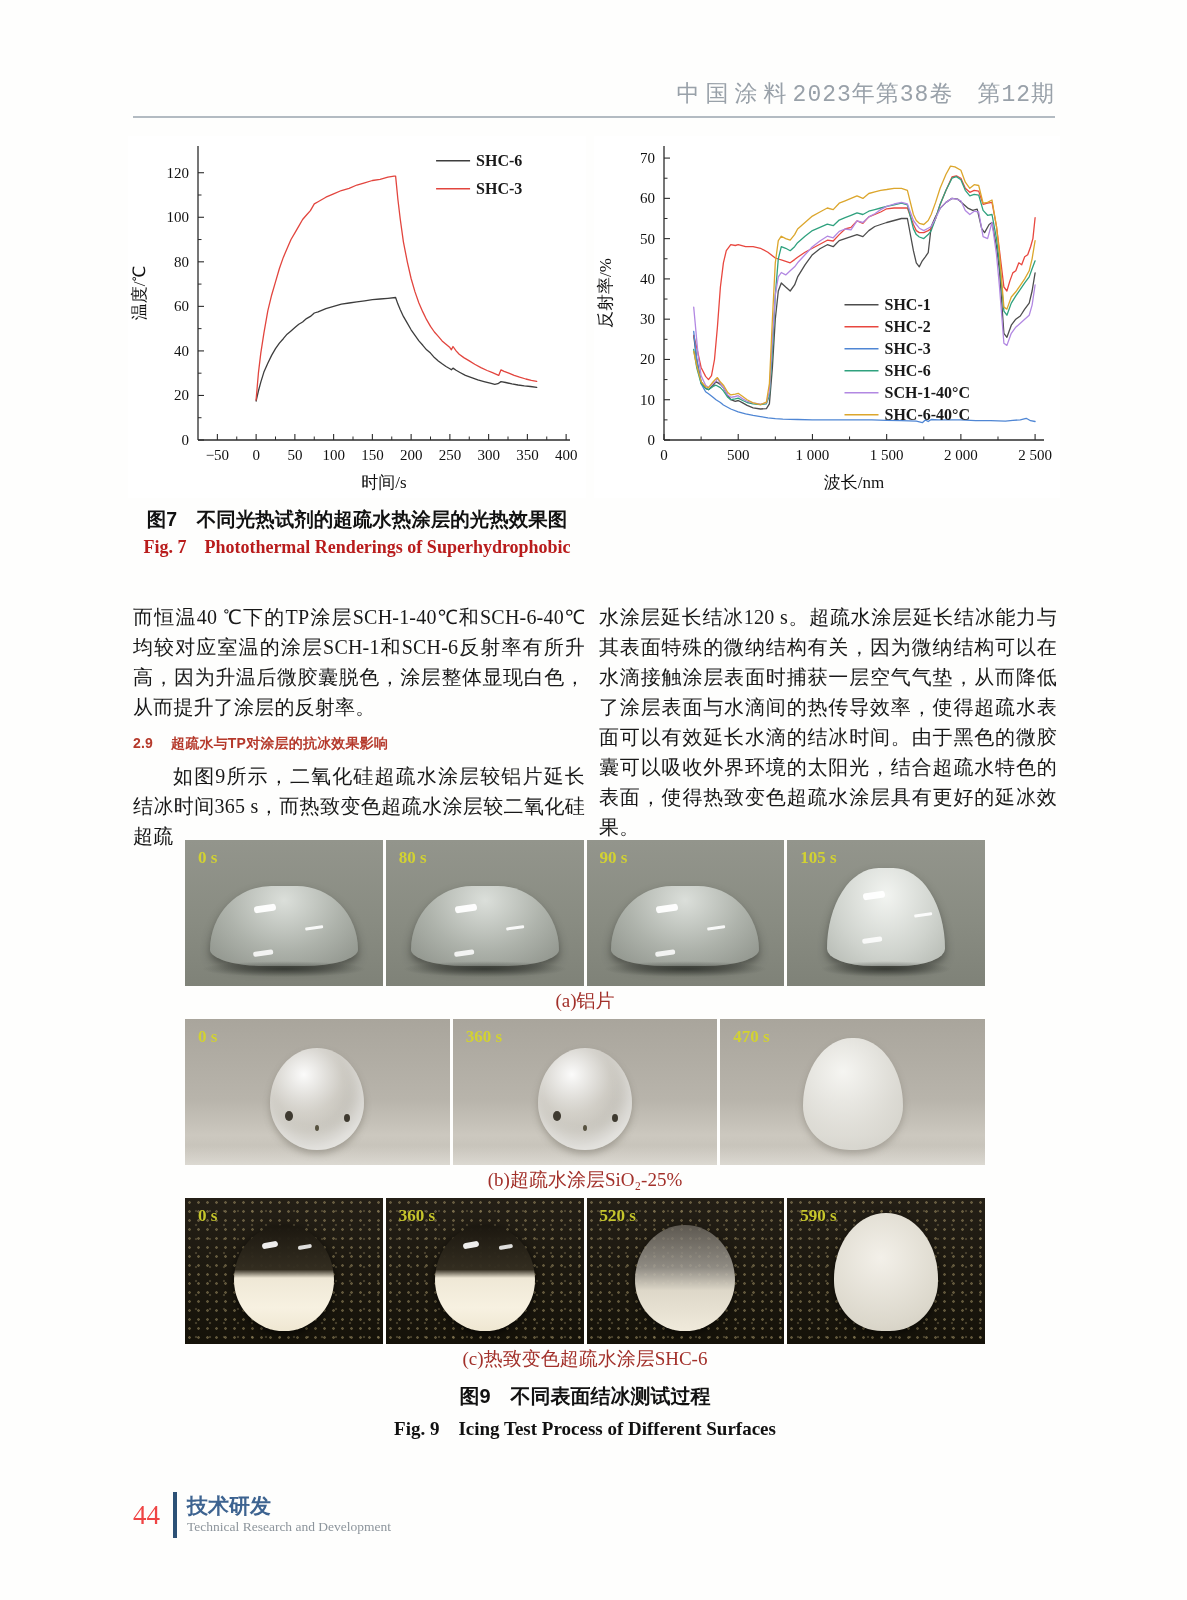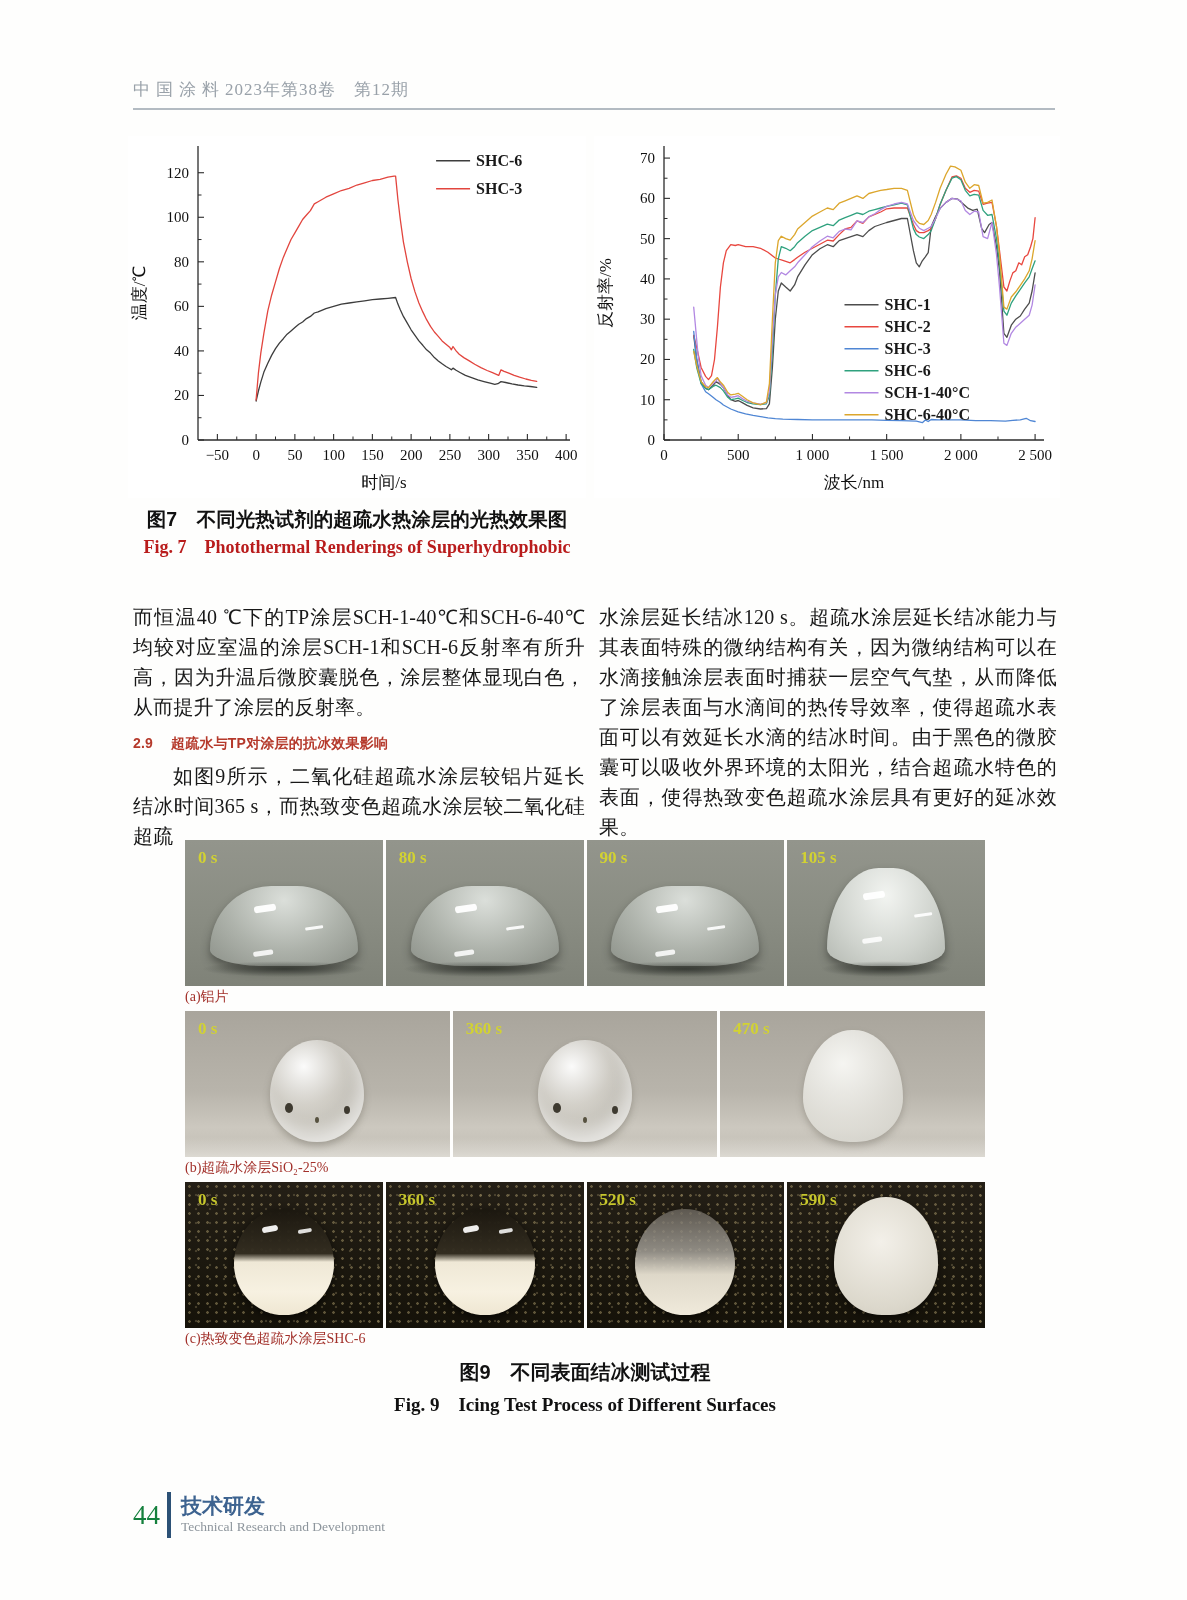--- a/index.html
+++ b/index.html
@@ -2,23 +2,23 @@
 <html><head>
 <meta charset="utf-8">
 <style>
   html,body{margin:0;padding:0;background:#ffffff;}
   body{width:1187px;height:1600px;position:relative;overflow:hidden;
        font-family:"Liberation Serif",serif;color:#1c1c1c;}
   .page{position:absolute;inset:0;background:#fefefd;}
 
   
   .hdr{position:absolute;left:133px;right:132px;top:78px;display:flex;
-       justify-content:flex-start;align-items:flex-end;
-       color:#99a1a9;font-size:17px;padding-bottom:7px;
-       border-bottom:2.5px solid #b3bbc2;}
+       justify-content:flex-end;align-items:flex-end;
+       color:#99a1a9;font-size:23px;padding-bottom:7px;
+       border-bottom:2.5px solid #b3bbc2;font-family:Liberation Mono, monospace;}
   .hdr .jname{letter-spacing:6px;}
   .hdr .issue{letter-spacing:1px;}
 
   
   svg.chart{position:absolute;background:#fff;}
   #svg-fig7{left:128px;top:136px;width:458px;height:362px;}
   #svg-fig8{left:594px;top:136px;width:466px;height:362px;}
   .tl{font:15px "Liberation Serif",serif;fill:#111;}
   .al{font:17px "Liberation Serif",serif;fill:#111;}
   .lg{font:600 16px "Liberation Serif",serif;fill:#191919;}
@@ -103,28 +103,28 @@
       transform:rotate(-10deg);box-shadow:34px 8px 0 -1px rgba(255,255,255,.85);}
   .rc .p3 .drop{
       background:linear-gradient(180deg,rgba(108,103,95,.8) 0%,rgba(163,159,151,.85) 40%,
                  #ded8c9 62%,#f0eadb 100%);
       box-shadow:0 3px 9px rgba(0,0,0,.55);}
   .rc .p4 .drop{width:104px;height:118px;border-radius:52% 52% 48% 48%/58% 58% 44% 44%;
       background:radial-gradient(circle at 45% 38%,#f3f0e9,#dcd8cc 70%,#cfcabd);
       box-shadow:0 3px 9px rgba(0,0,0,.55);}
   .rc .time{color:#c6c62c;}
 
-  .subcap{margin:2px 0 5px;text-align:left;color:#a2302a;font-size:14px;}
+  .subcap{margin:2px 0 5px;text-align:center;color:#a2302a;font-size:19px;}
   .f9zh{margin-top:11px;text-align:center;font-family:"Liberation Sans",sans-serif;
         font-weight:bold;font-size:20px;color:#111;}
   .f9en{margin-top:6px;text-align:center;font-weight:bold;font-size:19px;color:#111;}
 
   
   .ftr{position:absolute;left:133px;top:1492px;display:flex;align-items:center;}
-  .pageno{font-size:27px;color:#15803d;margin-right:7px;}
+  .pageno{font-size:27px;color:#ef4444;margin-right:13px;}
   .fbar{width:4px;height:46px;background:#2c5176;margin-right:10px;}
   .ftxt .cn{font-family:"Liberation Sans",sans-serif;font-weight:bold;
             font-size:21px;color:#3d6390;line-height:24px;}
   .ftxt .en{font-size:13.5px;color:#8d959c;line-height:18px;}
 </style>
 </head>
 <body>
 
 <div class="page">
 

